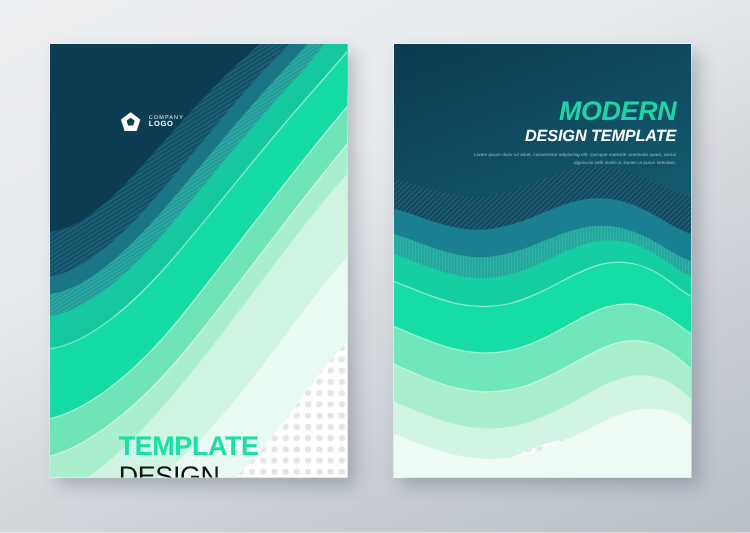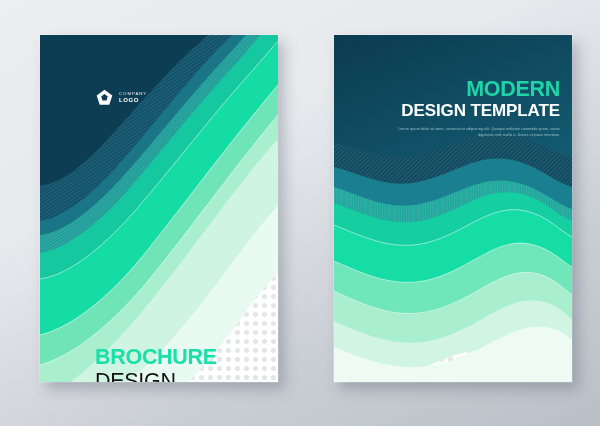--- a/index.html
+++ b/index.html
@@ -10,41 +10,41 @@
     position:relative;
   }
 
   
   .page{
     position:absolute;top:35px;width:238px;height:347px;
     background:#ffffff;overflow:hidden;
     box-shadow:6px 7px 13px rgba(60,70,85,.30), 0 0 0 .5px rgba(255,255,255,.65);
   }
   #page-left{left:40px;}
-  #page-right{left:334px;}
+  #page-right{left:315px;font-style:italic;}
   .canvas{position:absolute;inset:0;overflow:hidden;}
   .canvas svg{position:absolute;inset:0;width:100%;height:100%;display:block;}
 
   
   .logo{position:absolute;display:flex;align-items:center;gap:6px;z-index:40;}
   .logo .mark{width:17px;height:17px;flex:none;}
   .logo .txt{line-height:1.08;}
   .logo .txt .l1{font-size:4.4px;letter-spacing:.9px;font-weight:400;opacity:.92;}
   .logo .txt .l2{font-size:6px;letter-spacing:.55px;font-weight:700;}
   #logo-left{left:56px;top:54px;color:#ffffff;}
 
   
   #left-foot{position:absolute;left:55px;top:312px;z-index:40;}
   #left-foot .t1{font-size:21.5px;font-weight:700;letter-spacing:-.3px;color:#18e0a8;line-height:1.02;}
   #left-foot .t2{font-size:21.5px;font-weight:400;letter-spacing:-.3px;color:#131313;line-height:1.05;margin-top:1px;}
 
   
   #right-head{position:absolute;right:12px;top:44px;text-align:right;z-index:40;width:170px;}
   #right-head .h1{font-size:21.5px;font-weight:700;letter-spacing:-.3px;color:#1fd4a6;line-height:1.0;}
-  #right-head .h2{font-size:17px;font-weight:700;letter-spacing:-.1px;color:#ffffff;line-height:1.06;margin-top:1px;}
+  #right-head .h2{font-size:13px;font-weight:700;letter-spacing:-.1px;color:#ffffff;line-height:1.06;margin-top:1px;}
   #right-head .para{
     margin-top:6px;font-size:3.5px;line-height:1.72;color:#9fc3cf;
     letter-spacing:.12px;text-align:right;
   }
 </style>
 </head>
 <body>
 
 <div class="page" id="page-left">
   <div class="canvas">
@@ -110,21 +110,21 @@
         <path d="M12 7.2 L16.6 10.6 L14.8 16.1 L9.2 16.1 L7.4 10.6 Z" fill="#0d3d53"></path>
       </svg>
     </span>
     <span class="txt">
       <div class="l1">COMPANY</div>
       <div class="l2">LOGO</div>
     </span>
   </div>
 
   <div id="left-foot">
-    <div class="t1">BROCHURE</div>
+    <div class="t1">TEMPLATE</div>
     <div class="t2">DESIGN</div>
 
   </div>
 </div>
 
 <div class="page" id="page-right">
   <div class="canvas">
     <svg viewBox="0 0 238 347" preserveAspectRatio="none">
       <defs>
         <pattern id="dotsR" x="0" y="0" width="9" height="9" patternUnits="userSpaceOnUse">

